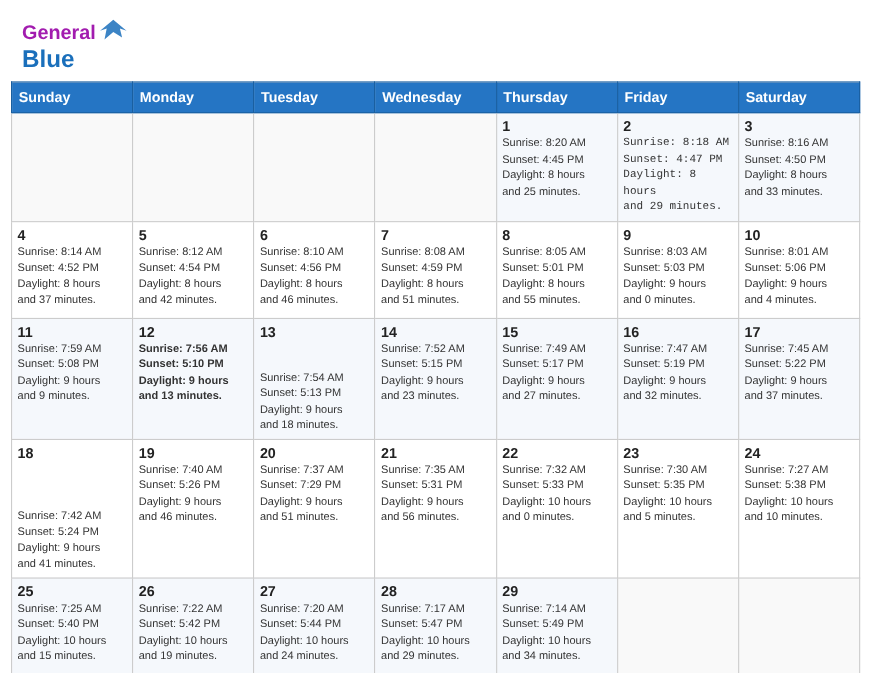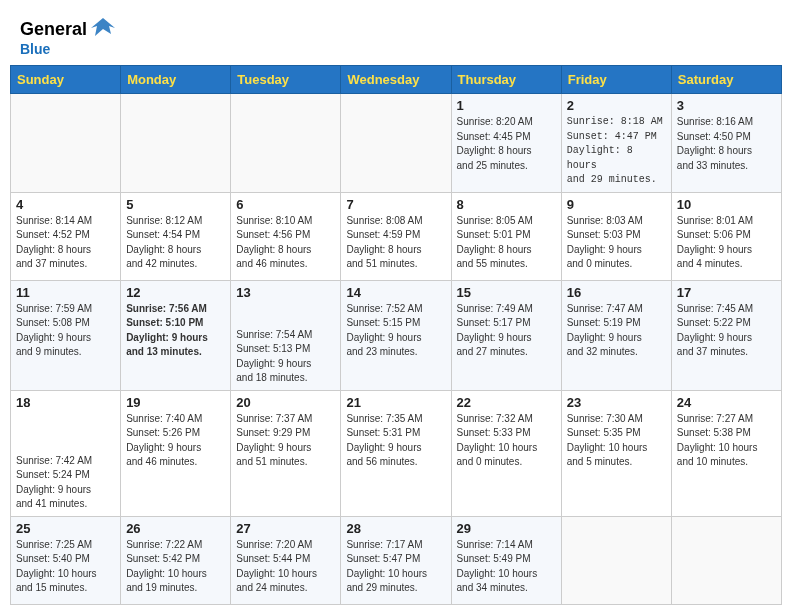--- a/index.html
+++ b/index.html
@@ -52,21 +52,21 @@
     }
     .calendar-wrapper {
       padding: 0 10px 10px 10px;
     }
     table {
       width: 100%;
       border-collapse: collapse;
     }
     thead tr th {
       background: #2575c4;
-      color: #fde047;
+      color: #ffffff;
       font-size: 13px;
       font-weight: bold;
       padding: 6px 6px;
       text-align: left;
       border: 1px solid #1a5fa0;
     }
     tbody tr td {
       vertical-align: top;
       border: 1px solid #ccc;
       padding: 4px 5px;
@@ -101,28 +101,28 @@
   </style>
 </head>
 <body>
 
 <div class="page">
   <div class="header">
     <div class="logo">
       <div>
         <div style="display:flex;align-items:center;">
           <span class="logo-text">
-            <span style="color:#000000;">General</span>
+            <span style="color:#a21caf;">General</span>
           </span>
           <svg width="28" height="28" viewBox="0 0 28 28" style="margin-left:2px;margin-top:-4px;">
             <polygon points="14,4 26,14 20,12 22,20 14,15 6,22 8,12 2,14" fill="#1a6fbb" opacity="0.85"></polygon>
           </svg>
         </div>
         <div style="display:flex;align-items:center;">
-          <span class="logo-text" style="color:#1a6fbb;font-size:14px;font-weight:bold;">Blue</span>
+          <span class="logo-text" style="color:#1a6fbb;font-size:22px;font-weight:bold;">Blue</span>
         </div>
       </div>
     </div>
     <div class="title-block">
       <div class="month-year"></div>
       <div class="location"></div>
     </div>
   </div>
 
   <div class="calendar-wrapper">
@@ -279,21 +279,21 @@
             <td>
               <span class="day-num">19</span>
               <div class="cell-text" style="white-space: pre-line;">Sunrise: 7:40 AM
 Sunset: 5:26 PM
 Daylight: 9 hours
 and 46 minutes.</div>
             </td>
             <td>
               <span class="day-num">20</span>
               <div class="cell-text" style="white-space: pre-line;">Sunrise: 7:37 AM
-Sunset: 9:29 PM
+Sunset: 7:29 PM
 Daylight: 9 hours
 and 51 minutes.</div>
             </td>
             <td>
               <span class="day-num">21</span>
               <div class="cell-text" style="white-space: pre-line;">Sunrise: 7:35 AM
 Sunset: 5:31 PM
 Daylight: 9 hours
 and 56 minutes.</div>
             </td>

